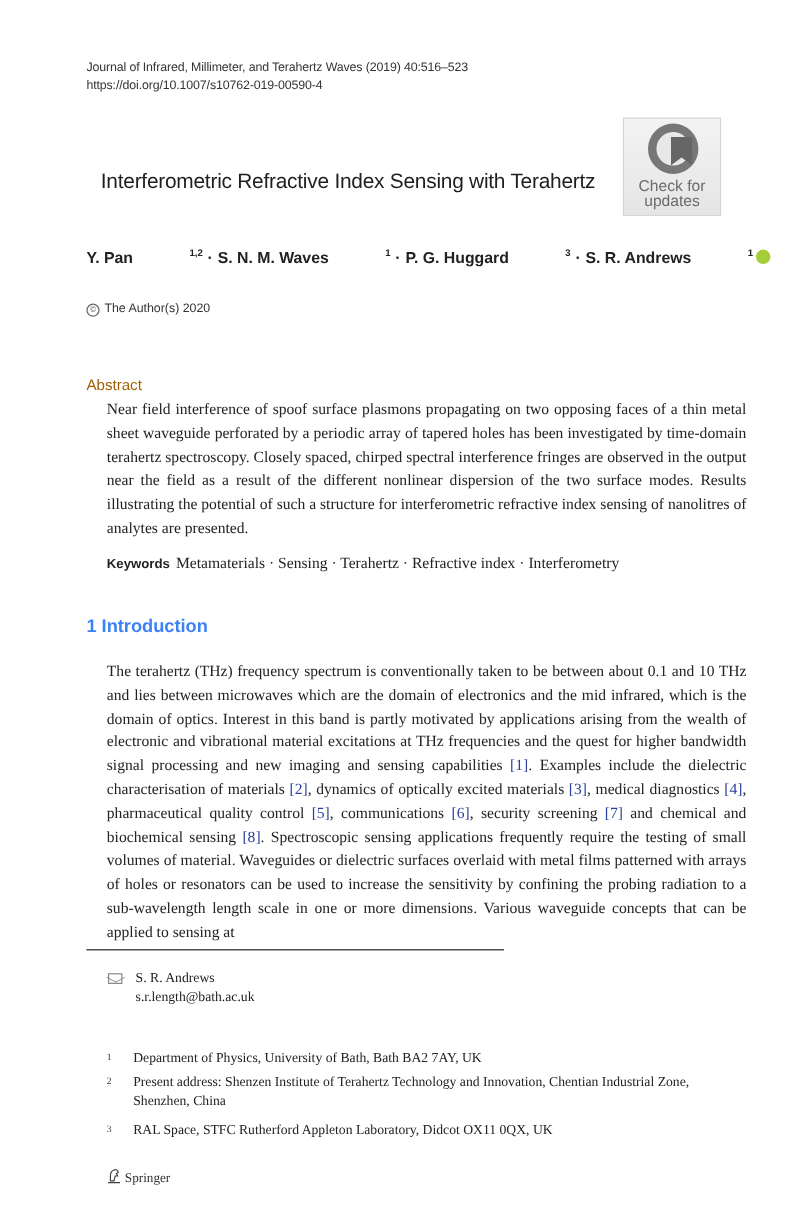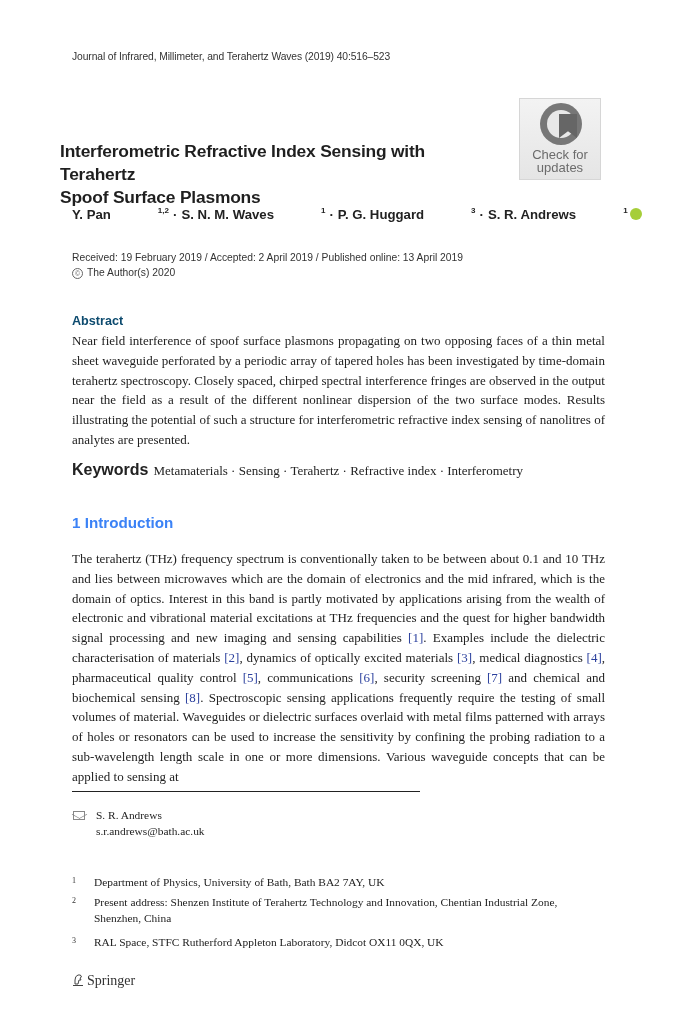--- a/index.html
+++ b/index.html
@@ -1,114 +1,113 @@
 <!DOCTYPE html>
 <html><head>
 <meta charset="utf-8">
 <style>
   html, body { margin: 0; padding: 0; background: #ffffff; }
   body { width: 676px; height: 1024px; position: relative; overflow: hidden; color: #222; }
   .sans { font-family: "Liberation Sans", "DejaVu Sans", sans-serif; }
-  .serif { font-family: "Liberation Serif", "DejaVu Serif", serif; }
+  .serif { font-family: "Liberation Serif", "DejaVu Serif", serif; margin-left: 17px; }
   .abs { position: absolute; }
 
   .journal { left: 72px; top: 49px; font-size: 10.3px; line-height: 15px; color: #333; letter-spacing: -0.1px; }
-  .title { left: 60px; top: 140px; width: 440px; font-size: 17.4px; line-height: 23px; font-weight: bold; color: #1f1f1f; letter-spacing: -0.2px; }
+  .title { left: 84px; top: 140px; width: 440px; font-size: 17.4px; line-height: 23px; font-weight: normal; color: #1f1f1f; letter-spacing: -0.2px; }
   .badge { left: 519px; top: 98px; width: 82px; height: 82px; background: linear-gradient(#f3f3f3, #e5e5e5); border: 1px solid #d6d6d6; box-sizing: border-box; }
   .badge-circle { position: absolute; left: 20px; top: 4px; width: 42px; height: 42px; border-radius: 50%; background: #777; }
   .badge-circle-inner { position: absolute; left: 7px; top: 7px; width: 28px; height: 28px; border-radius: 50%; background: #e8e8e8; }
   .badge-bookmark { position: absolute; left: 12px; top: 4px; width: 18px; height: 24px; background: #666;
     clip-path: polygon(0 0, 100% 0, 100% 100%, 50% 72%, 0 100%); }
   .badge-text { position: absolute; left: 0; top: 49px; width: 80px; text-align: center; font-size: 13px; line-height: 13px; color: #6b6b6b; }
 
   .authors { left: 72px; top: 207px; font-size: 13.2px; font-weight: bold; color: #222; white-space: nowrap; }
   .authors sup { font-size: 8px; font-weight: bold; vertical-align: 6px; line-height: 0; margin-left: 47px; }
   .sep { margin: 0 4px; }
   .orcid { display: inline-block; width: 12px; height: 12px; border-radius: 50%; background: #a6ce39; vertical-align: -1px; margin-left: 2px; }
 
   .dates { left: 72px; top: 250px; font-size: 10.3px; line-height: 15px; color: #333; white-space: nowrap; }
   .copy-icon { display: inline-block; width: 9px; height: 9px; border: 1px solid #666; border-radius: 50%; font-size: 7px; line-height: 9px; text-align: center; vertical-align: 0px; margin-right: 4px; color: #666; }
 
-  .abstract-h { left: 72px; top: 314px; font-size: 12.6px; font-weight: bold; color: #0c4a6e; }
+  .abstract-h { left: 72px; top: 314px; font-size: 12.6px; font-weight: normal; color: #a16207; }
   .para { left: 72px; width: 533px; font-size: 13px; line-height: 19.8px; text-align: justify; color: #222; }
   .abstract-body { top: 331px; }
 
   .keywords { left: 72px; top: 461px; font-size: 13px; white-space: nowrap; color: #222; }
-  .keywords .kw-label { font-weight: bold; font-size: 16px; margin-right: 5px; }
+  .keywords .kw-label { font-weight: bold; font-size: 11px; margin-right: 5px; }
 
   .section-h { left: 72px; top: 514px; font-size: 15.2px; font-weight: bold; color: #3b82f6; }
   .intro-body { top: 549px; }
   .ref { color: #2a3f9d; }
 
   .rule { left: 72px; top: 791px; width: 348px; height: 1px; background: #222; }
   .corr { left: 72px; top: 808px; font-size: 11.4px; line-height: 15.5px; color: #222; }
   .mail-icon { position: absolute; left: 1px; top: 3px; width: 12px; height: 9px; border: 1px solid #888; box-sizing: border-box; }
   .mail-icon::before { content: ""; position: absolute; left: 0; top: -3px; width: 10px; height: 10px; border-bottom: 1px solid #888; border-right: 1px solid #888; transform: scaleY(0.55) rotate(45deg); transform-origin: center; }
   .corr-text { position: absolute; left: 24px; top: 0; white-space: nowrap; }
 
   .aff { left: 72px; font-size: 11.4px; line-height: 15.5px; color: #222; width: 535px; }
   .aff .num { position: absolute; left: 0; top: -2px; font-size: 8px; color: #333; }
   .aff .txt { display: block; margin-left: 22px; }
   .aff1 { top: 875px; }
   .aff2 { top: 895px; }
   .aff3 { top: 935px; }
 
-  .springer { left: 72px; top: 973px; font-size: 14px; color: #333; white-space: nowrap; }
+  .springer { left: 72px; top: 973px; font-size: 11px; color: #333; white-space: nowrap; }
   .springer-icon { display: inline-block; width: 12px; height: 14px; vertical-align: -2px; margin-right: 3px; }
 </style>
 </head>
 <body>
 
 <div class="abs journal sans">
   <div>Journal of Infrared, Millimeter, and Terahertz Waves (2019) 40:516–523</div>
+  <div>https://doi.org/10.1007/s10762-019-00590-4</div>
 </div>
 
 <div class="abs badge sans">
   <div class="badge-circle">
     <div class="badge-circle-inner">
         <div class="badge-bookmark"></div>
       </div>
   </div>
   <div class="badge-text">
     <div>Check for</div>
     <div>updates</div>
   </div>
 </div>
 
 <div class="abs title sans">
   <div>Interferometric Refractive Index Sensing with Terahertz</div>
-  <div>Spoof Surface Plasmons</div>
 </div>
 
 <div class="abs authors sans">
   <span><span>Y. Pan</span><sup>1,2</sup></span><span class="sep">·</span><span><span>S. N. M. Waves</span><sup>1</sup></span><span class="sep">·</span><span><span>P. G. Huggard</span><sup>3</sup></span><span class="sep">·</span><span><span>S. R. Andrews</span><sup>1</sup></span><span class="orcid"></span>
 </div>
 
 <div class="abs dates sans">
-  <div>Received: 19 February 2019 / Accepted: 2 April 2019 / Published online: 13 April 2019</div>
   <div><span class="copy-icon">©</span><span>The Author(s) 2020</span></div>
 </div>
 
 <div class="abs abstract-h sans">Abstract</div>
 <div class="abs para abstract-body serif">Near field interference of spoof surface plasmons propagating on two opposing faces of a thin metal sheet waveguide perforated by a periodic array of tapered holes has been investigated by time-domain terahertz spectroscopy. Closely spaced, chirped spectral interference fringes are observed in the output near the field as a result of the different nonlinear dispersion of the two surface modes. Results illustrating the potential of such a structure for interferometric refractive index sensing of nanolitres of analytes are presented.</div>
 
 <div class="abs keywords serif">
   <span class="kw-label sans">Keywords</span><span>Metamaterials · Sensing · Terahertz · Refractive index · Interferometry</span>
 </div>
 
 <div class="abs section-h sans">1 Introduction</div>
 <div class="abs para intro-body serif" id="intro"><span>The terahertz (THz) frequency spectrum is conventionally taken to be between about 0.1 and 10 THz and lies between microwaves which are the domain of electronics and the mid infrared, which is the domain of optics. Interest in this band is partly motivated by applications arising from the wealth of electronic and vibrational material excitations at THz frequencies and the quest for higher bandwidth signal processing and new imaging and sensing capabilities </span><span class="ref">[1]</span><span>. Examples include the dielectric characterisation of materials </span><span class="ref">[2]</span><span>, dynamics of optically excited materials </span><span class="ref">[3]</span><span>, medical diagnostics </span><span class="ref">[4]</span><span>, pharmaceutical quality control </span><span class="ref">[5]</span><span>, communications </span><span class="ref">[6]</span><span>, security screening </span><span class="ref">[7]</span><span> and chemical and biochemical sensing </span><span class="ref">[8]</span><span>. Spectroscopic sensing applications frequently require the testing of small volumes of material. Waveguides or dielectric surfaces overlaid with metal films patterned with arrays of holes or resonators can be used to increase the sensitivity by confining the probing radiation to a sub-wavelength length scale in one or more dimensions. Various waveguide concepts that can be applied to sensing at</span></div>
 
 <div class="abs rule"></div>
 
 <div class="abs corr serif">
   <span class="mail-icon"></span>
   <div class="corr-text">
     <div>S. R. Andrews</div>
-    <div>s.r.andrews@bath.ac.uk</div>
+    <div>s.r.length@bath.ac.uk</div>
   </div>
 </div>
 
 <div class="abs aff aff1 serif">
   <span class="num">1</span>
   <span class="txt">Department of Physics, University of Bath, Bath BA2 7AY, UK</span>
 </div>
 <div class="abs aff aff2 serif">
   <span class="num">2</span>
   <span class="txt">Present address: Shenzen Institute of Terahertz Technology and Innovation, Chentian Industrial Zone, Shenzhen, China</span>

